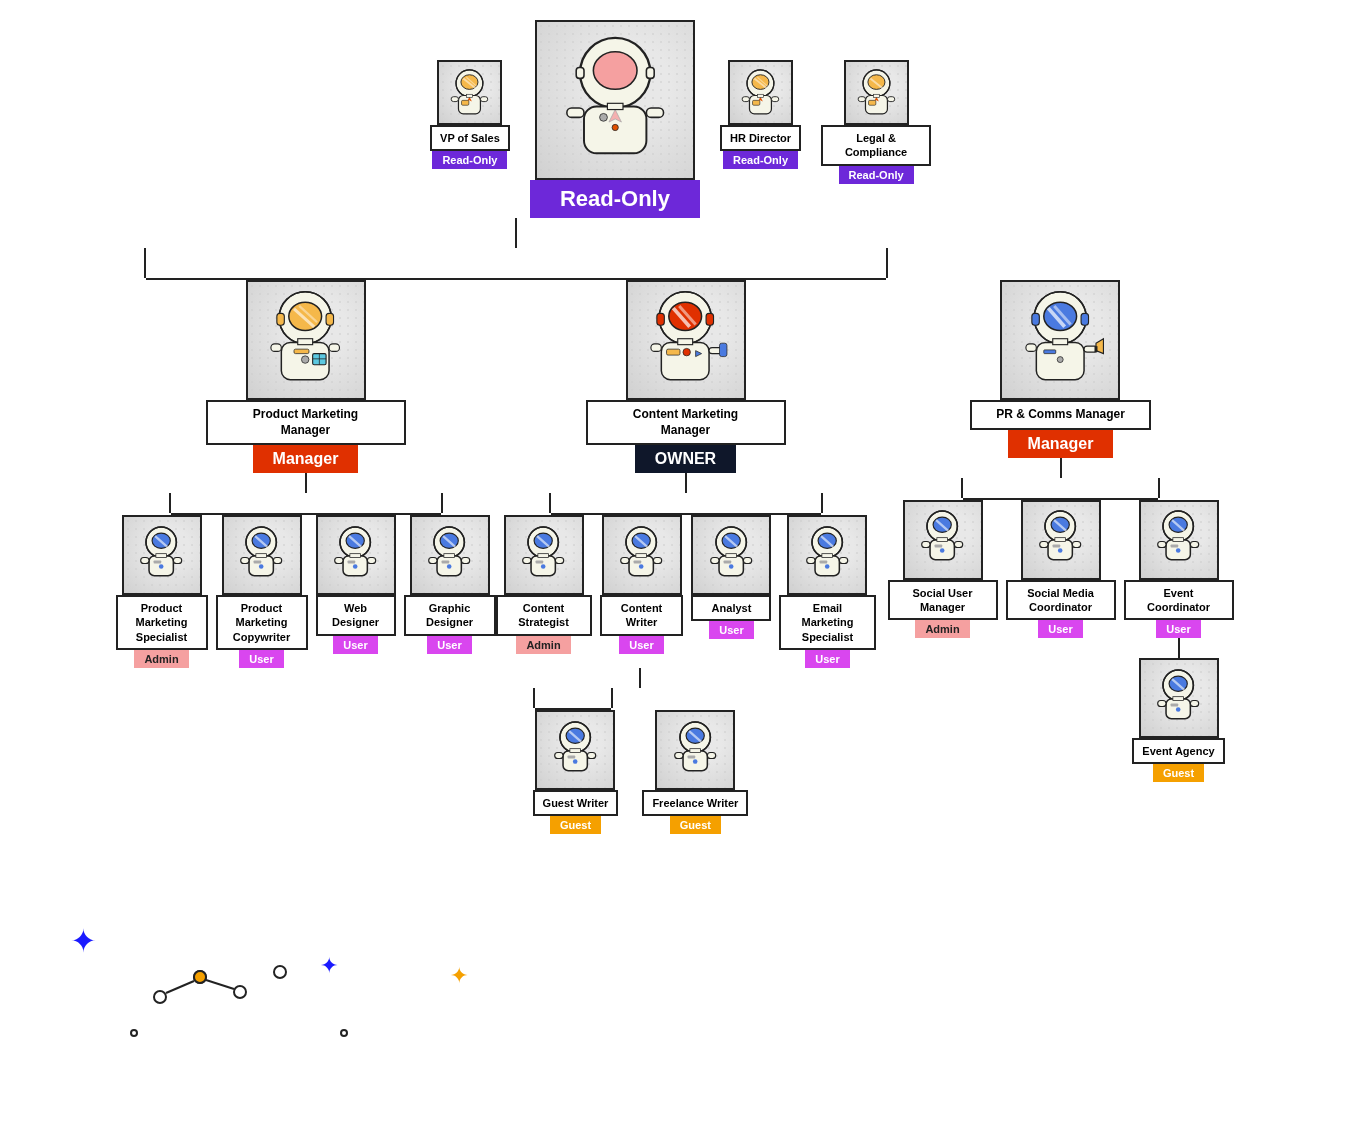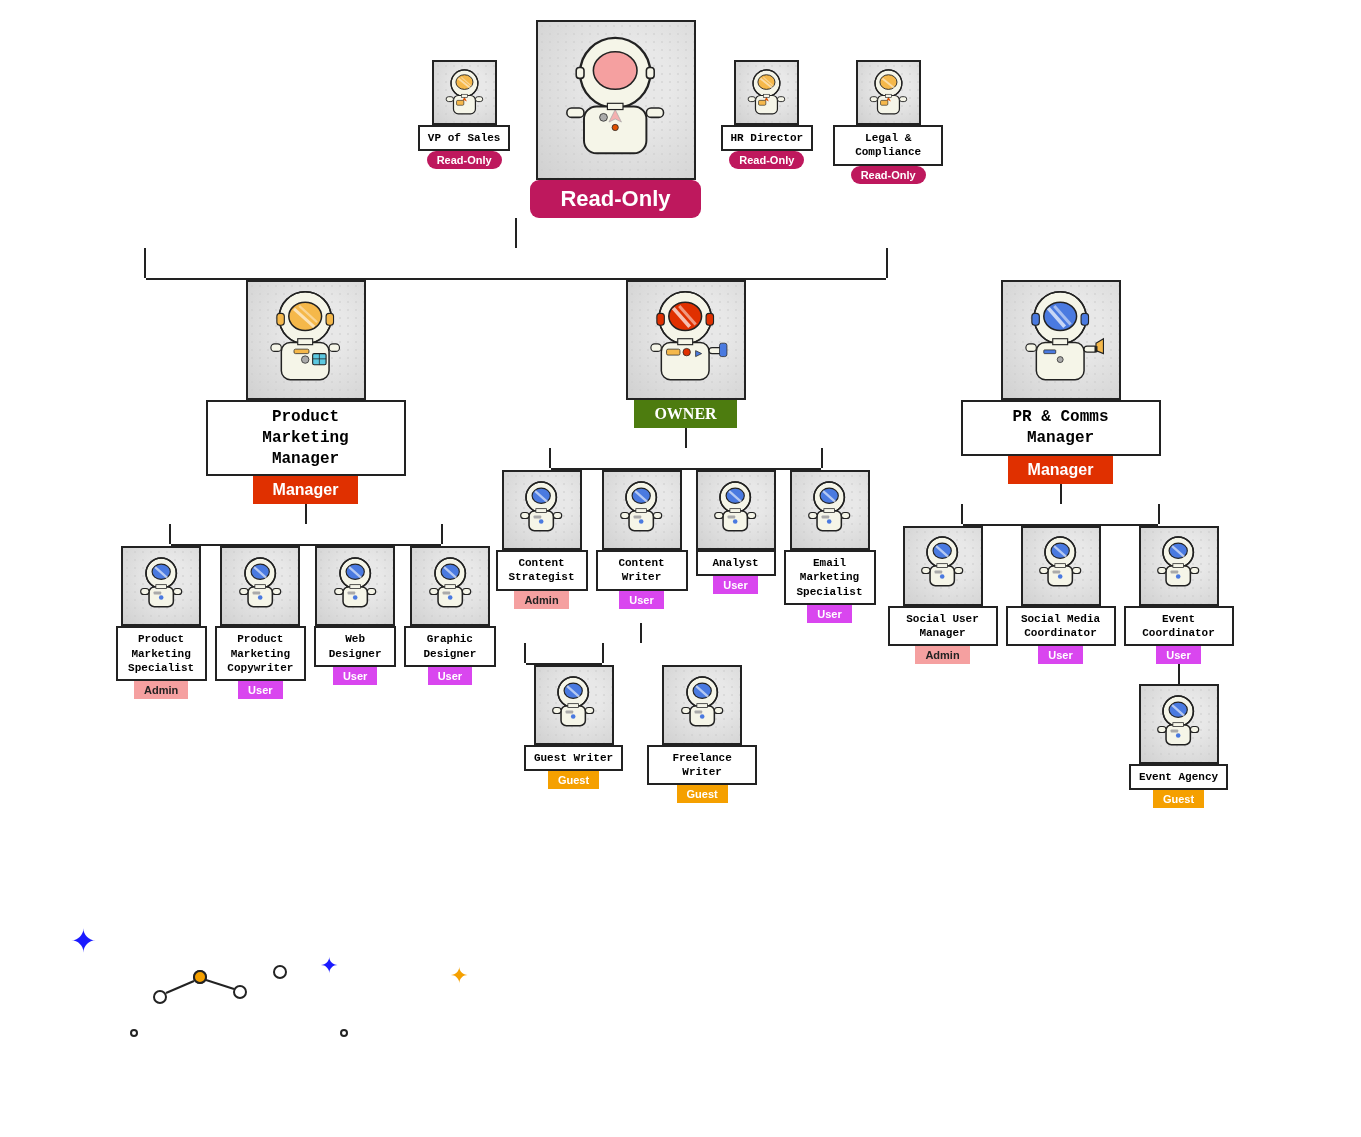--- a/index.html
+++ b/index.html
@@ -40,40 +40,39 @@
     .astro-label {
       border: 2px solid #222;
       background: #fff;
       text-align: center;
       font-weight: bold;
       font-size: 13px;
       padding: 4px 8px;
       min-width: 80px;
       max-width: 140px;
       line-height: 1.3;
-      font-family: Liberation Mono, monospace;
     }
     .astro-label.lg { font-size: 16px; min-width: 200px; max-width: 260px; padding: 6px 12px; }
-    .astro-label.md { font-size: 16px; min-width: 150px; max-width: 200px; padding: 5px 24px; }
+    .astro-label.md { font-size: 12px; min-width: 150px; max-width: 200px; padding: 5px 24px; }
     .astro-label.sm { font-size: 11px; min-width: 80px;  max-width: 110px; }
 
     .role-badge {
       font-weight: bold;
       font-size: 13px;
       padding: 4px 18px;
       color: #fff;
       margin-top: 0;
       text-align: center;
     }
     .role-badge.lg { font-size: 22px; padding: 6px 30px; }
     .role-badge.md { font-size: 16px; padding: 5px 20px; }
     .role-badge.sm { font-size: 11px; padding: 3px 10px; }
-    .role-badge.readonly { background: #be185d; border-radius: 9px; }
+    .role-badge.readonly { background: #6d28d9; }
     .role-badge.manager  { background: #e03000; }
-    .role-badge.owner    { background: #4d7c0f; font-family: Liberation Serif, serif; }
+    .role-badge.owner    { background: #0f172a; }
     .role-badge.admin    { background: #f5a0a0; color: #222; }
     .role-badge.user-b   { background: #d946ef; }
     .role-badge.guest    { background: #f5a000; }
 
     
     
 
     
     .org-chart {
       display: flex;
@@ -392,20 +391,21 @@
               <circle cx="62" cy="86" r="5" fill="#e03000" stroke="#222" stroke-width="1"></circle>
 
               <polygon points="74,84 74,92 82,88" fill="#4a7ae0" stroke="#222" stroke-width="1"></polygon>
 
               <rect x="92" y="80" width="18" height="8" rx="4" fill="#f5f5e8" stroke="#222" stroke-width="1.5"></rect>
               <rect x="106" y="74" width="10" height="18" rx="3" fill="#4a7ae0" stroke="#222" stroke-width="1"></rect>
               <rect x="14" y="75" width="14" height="10" rx="5" fill="#f5f5e8" stroke="#222" stroke-width="1.5"></rect>
               <rect x="50" y="68" width="20" height="8" fill="#f5f5e8" stroke="#222" stroke-width="1.5"></rect>
             </svg>
           </div>
+          <div class="astro-label md">Content Marketing Manager</div>
           <div class="role-badge md owner">OWNER</div>
         </div>
 
         <div class="v-line" style="height:20px;"></div>
 
         <div style="display:flex; align-items:flex-start;">
           <div style="width:2px; height:20px; background:#222;"></div>
           <div style="width:270px; height:2px; background:#222; margin-top:20px;"></div>
           <div style="width:2px; height:20px; background:#222;"></div>
         </div>

